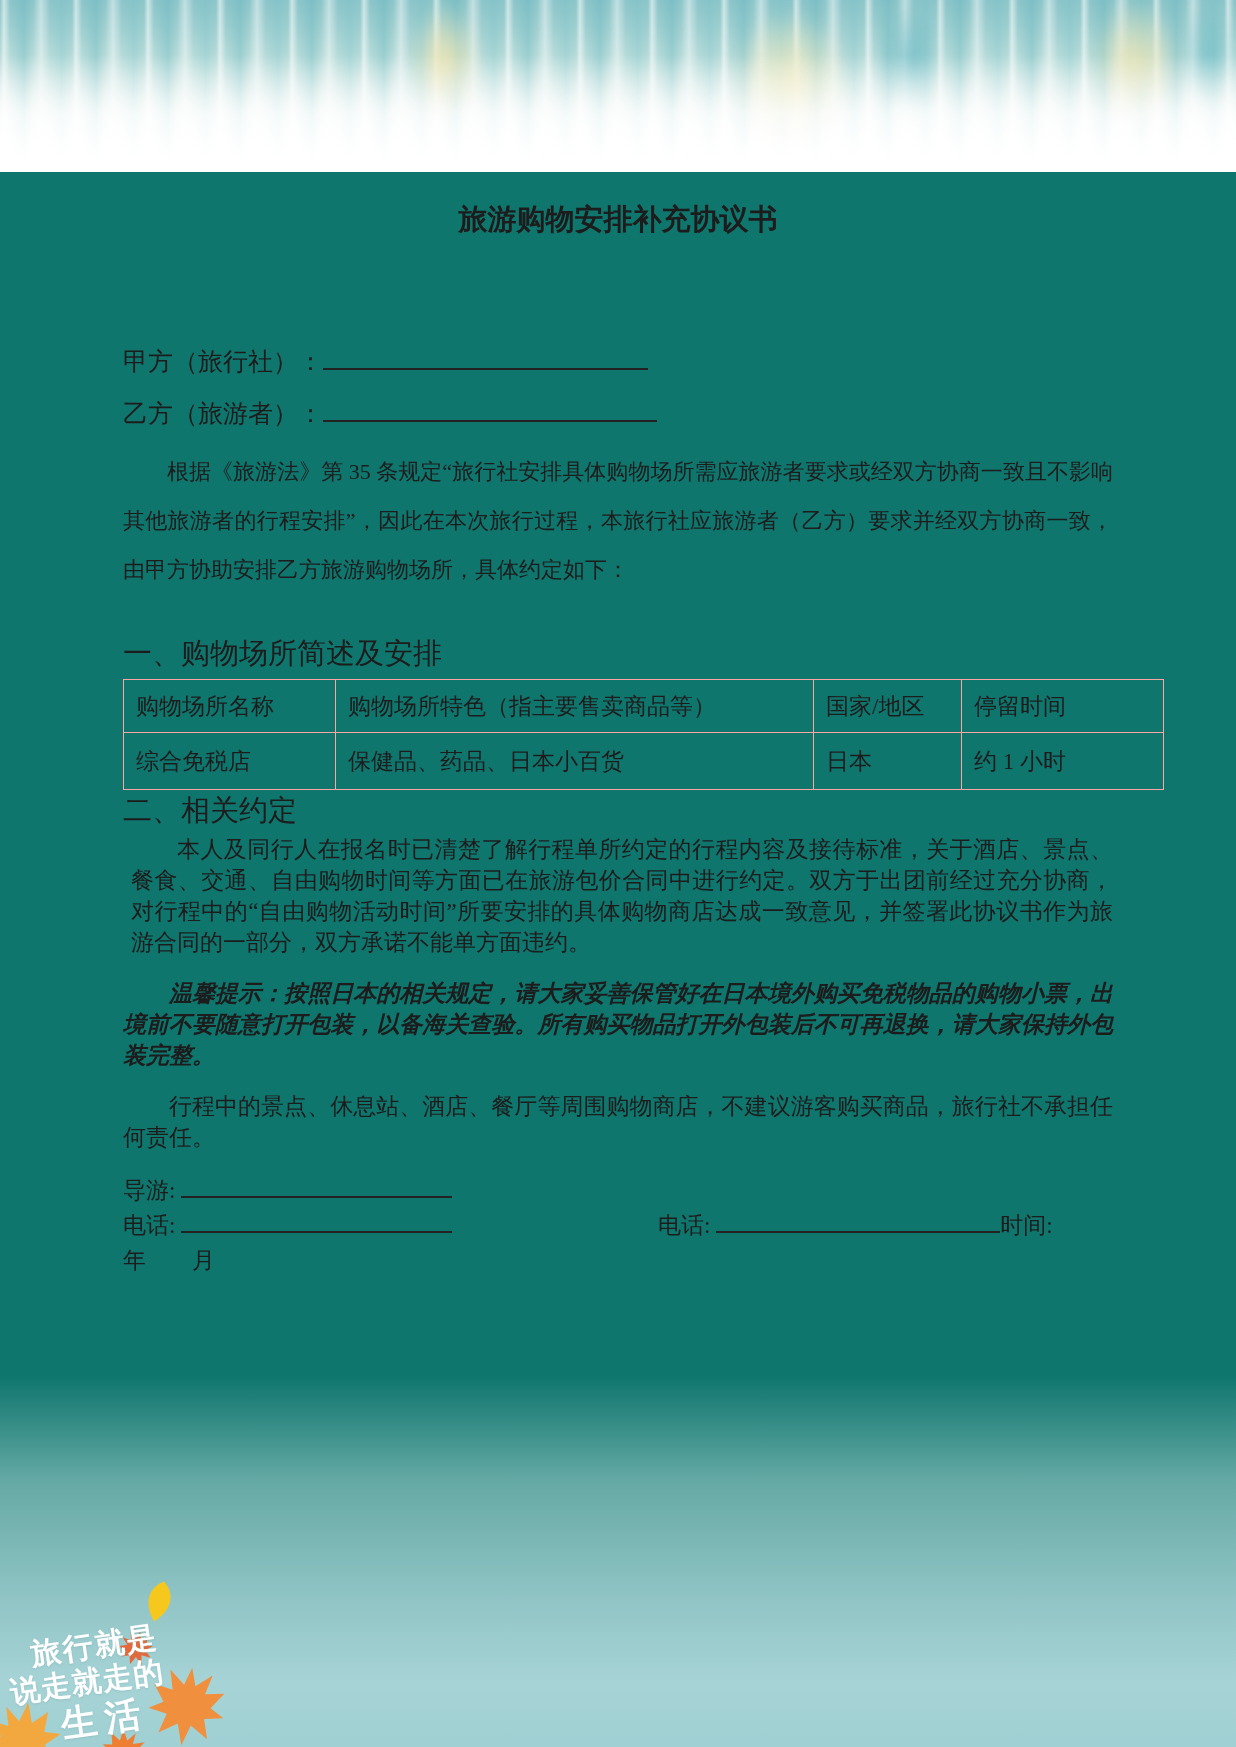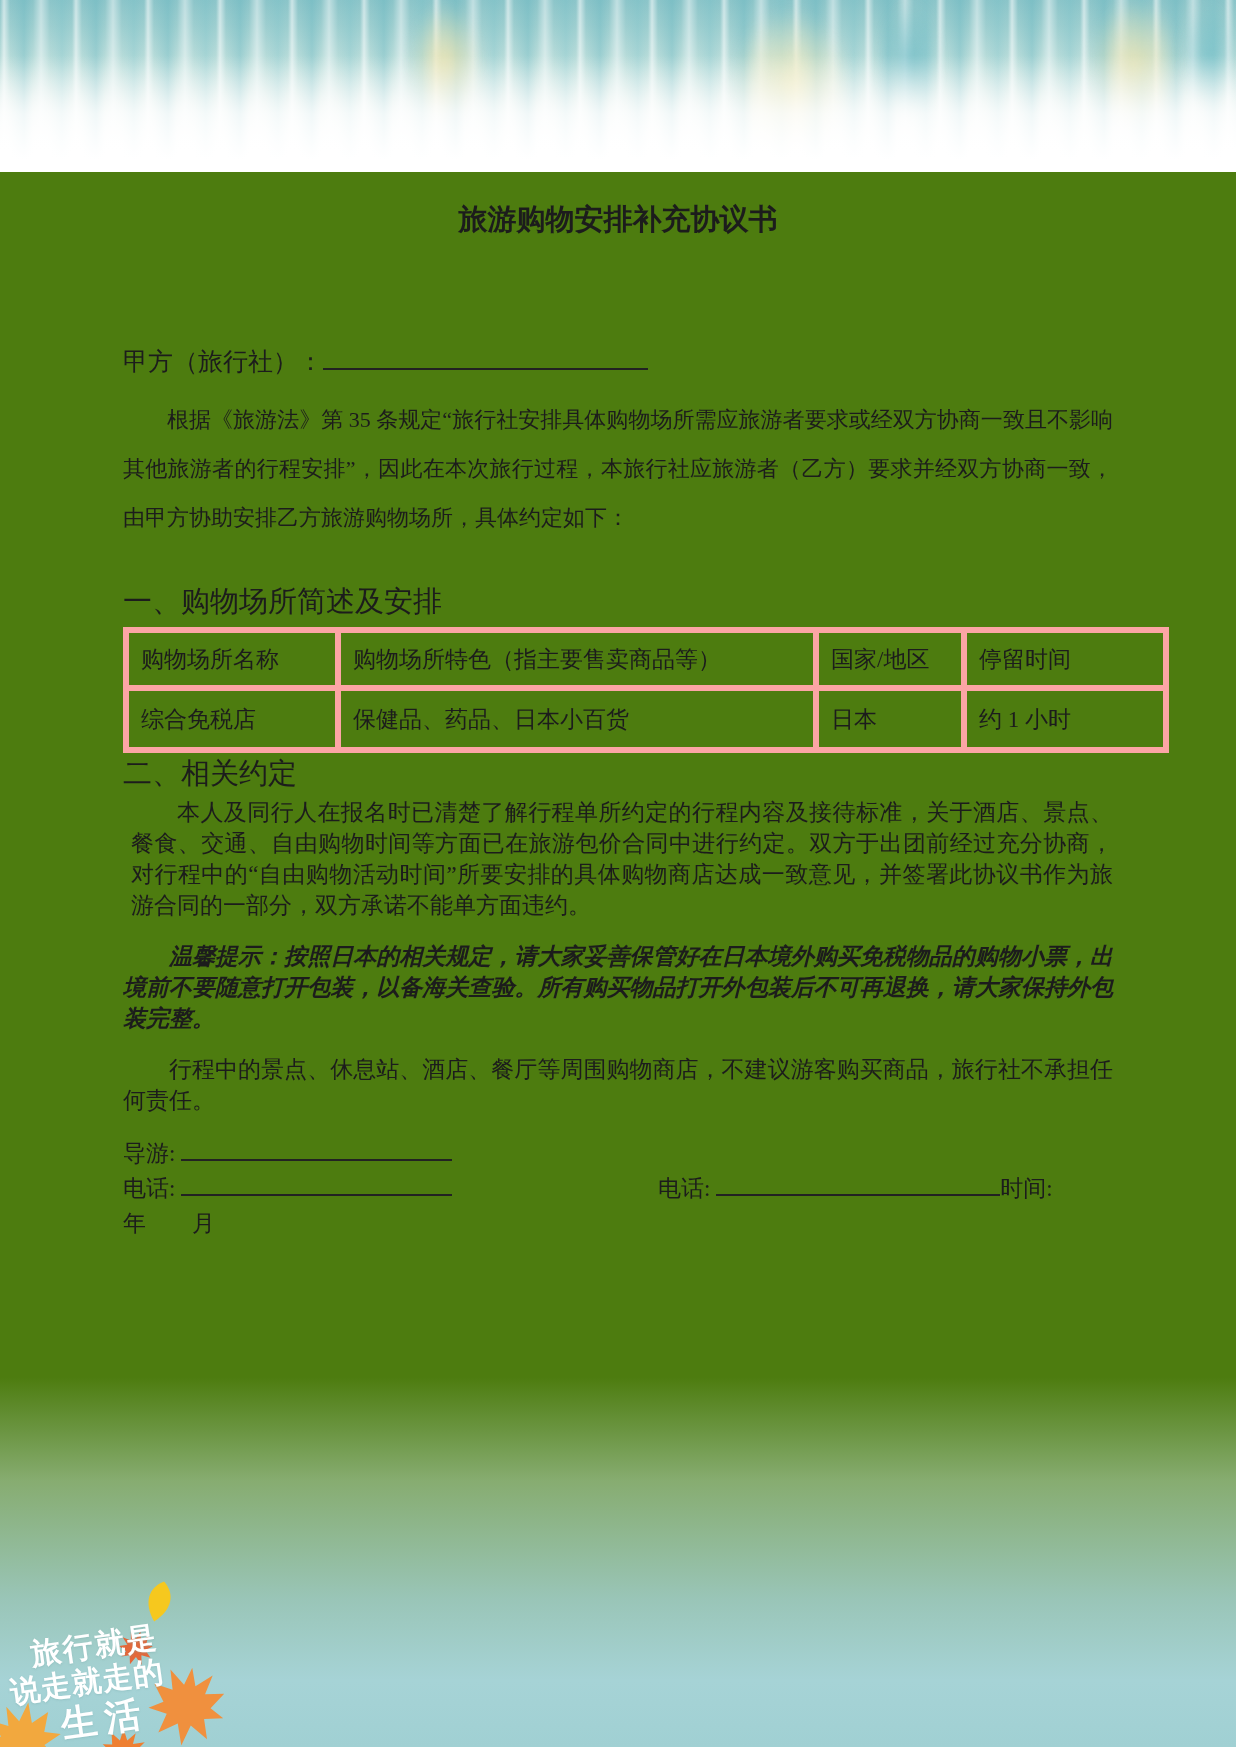--- a/index.html
+++ b/index.html
@@ -1,19 +1,19 @@
 <!DOCTYPE html>
 <html><head>
 <meta charset="utf-8">
 <style>
   html,body { margin:0; padding:0; background:#ffffff; }
   .page {
     position:relative;
     width:1236px; height:1747px;
-    background:#4d7c0f;
+    background:#0f766e;
     overflow:hidden;
     font-family:"Liberation Serif","DejaVu Serif",serif;
     color:#1c1c1c;
   }
 
   
   .header-art {
     position:absolute; top:0; left:0; right:0; height:172px;
     background:linear-gradient(180deg,#8cc5c9 0%,#9fcfd0 16%,#bedfdc 38%,#e2efec 60%,#ffffff 88%);
   }
@@ -47,21 +47,21 @@
   .blank-party-b { width:334px; }
 
   .intro { font-size:22px; line-height:49px; text-align:justify; text-indent:2em; margin:12px 0 0 0;font-family:Liberation Serif, serif; }
 
   .sec-heading { font-size:29px; line-height:31px; margin:0; }
   .sec-heading-1 { margin-top:44px; }
   .sec-heading-2 { margin-top:5px; }
 
   table.shop { border-collapse:collapse; width:1040px; margin-top:10px; table-layout:fixed; }
   table.shop th, table.shop td {
-    border:6px solid #fca5a5; font-size:23px; font-weight:normal;
+    border:1px solid #fca5a5; font-size:23px; font-weight:normal;
     padding:0 12px; text-align:left; overflow:hidden;
   }
   table.shop th { height:52px; }
   table.shop td { height:56px; }
   td.cell-right { text-align:right; padding-right:22px; }
 
   .para { font-size:23px; line-height:31px; text-align:justify; text-indent:2em; margin:0 0 20px 0; }
   .para-first { margin-top:8px;margin-left:8px; }
   .para-bold { font-weight:bold;font-style:italic; }
 
@@ -112,20 +112,23 @@
     <div class="cyan-patch cyan-2"></div>
     <div class="header-fade"></div>
   </div>
 
   <div class="content">
 
     <h1 class="title">旅游购物安排补充协议书</h1>
 
     <div class="party-line">
       <span>甲方（旅行社）：</span><span class="blank blank-party-a"></span>
+    </div>
+    <div class="party-line">
+      <span>乙方（旅游者）：</span><span class="blank blank-party-b"></span>
     </div>
 
     <p class="intro">根据《旅游法》第 35 条规定“旅行社安排具体购物场所需应旅游者要求或经双方协商一致且不影响其他旅游者的行程安排”，因此在本次旅行过程，本旅行社应旅游者（乙方）要求并经双方协商一致，由甲方协助安排乙方旅游购物场所，具体约定如下：</p>
 
     <div class="sec-heading sec-heading-1">一、购物场所简述及安排</div>
 
     <table class="shop">
       <colgroup>
         <col style="width:212px">
           <col style="width:478px">

